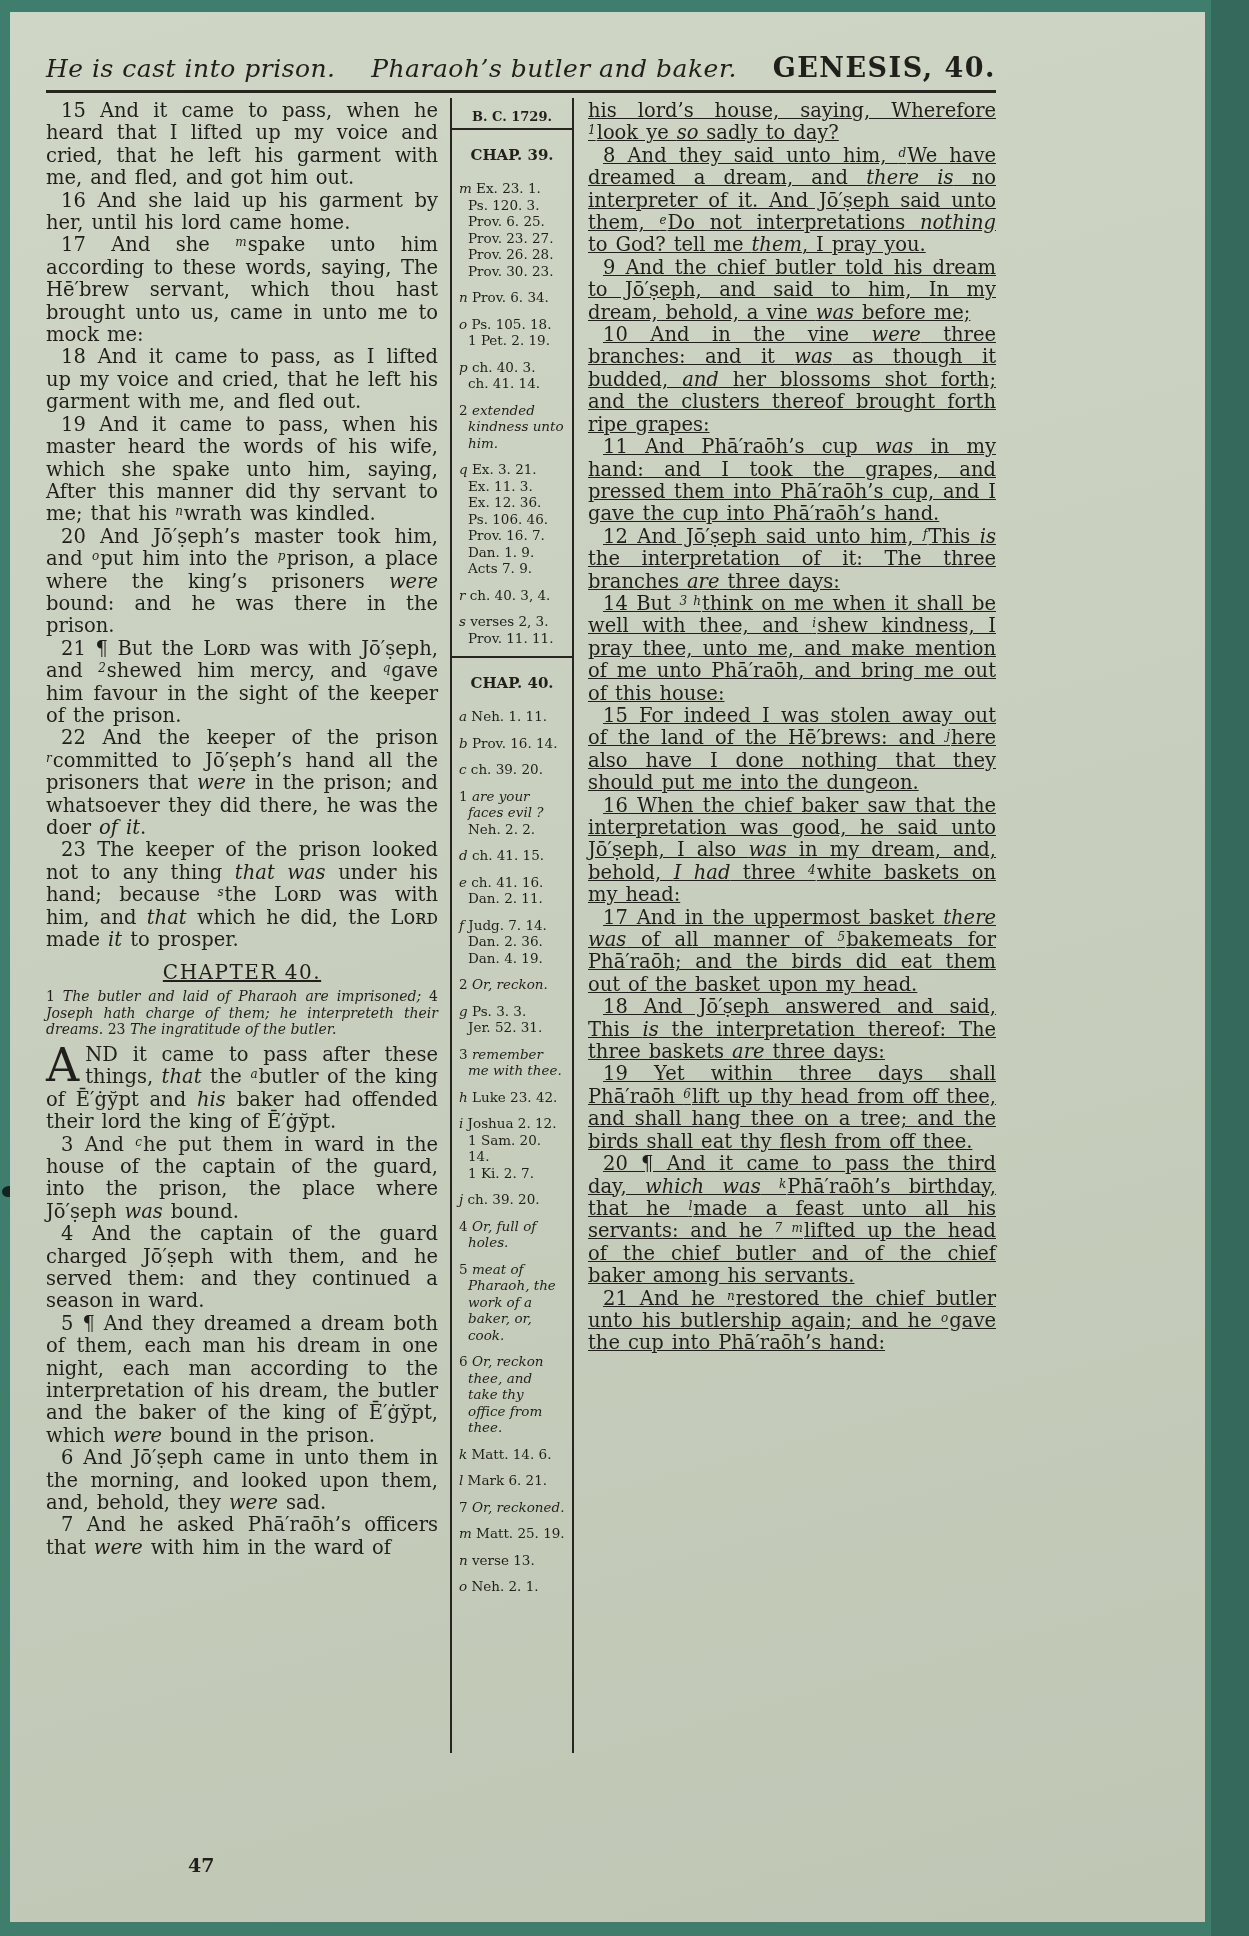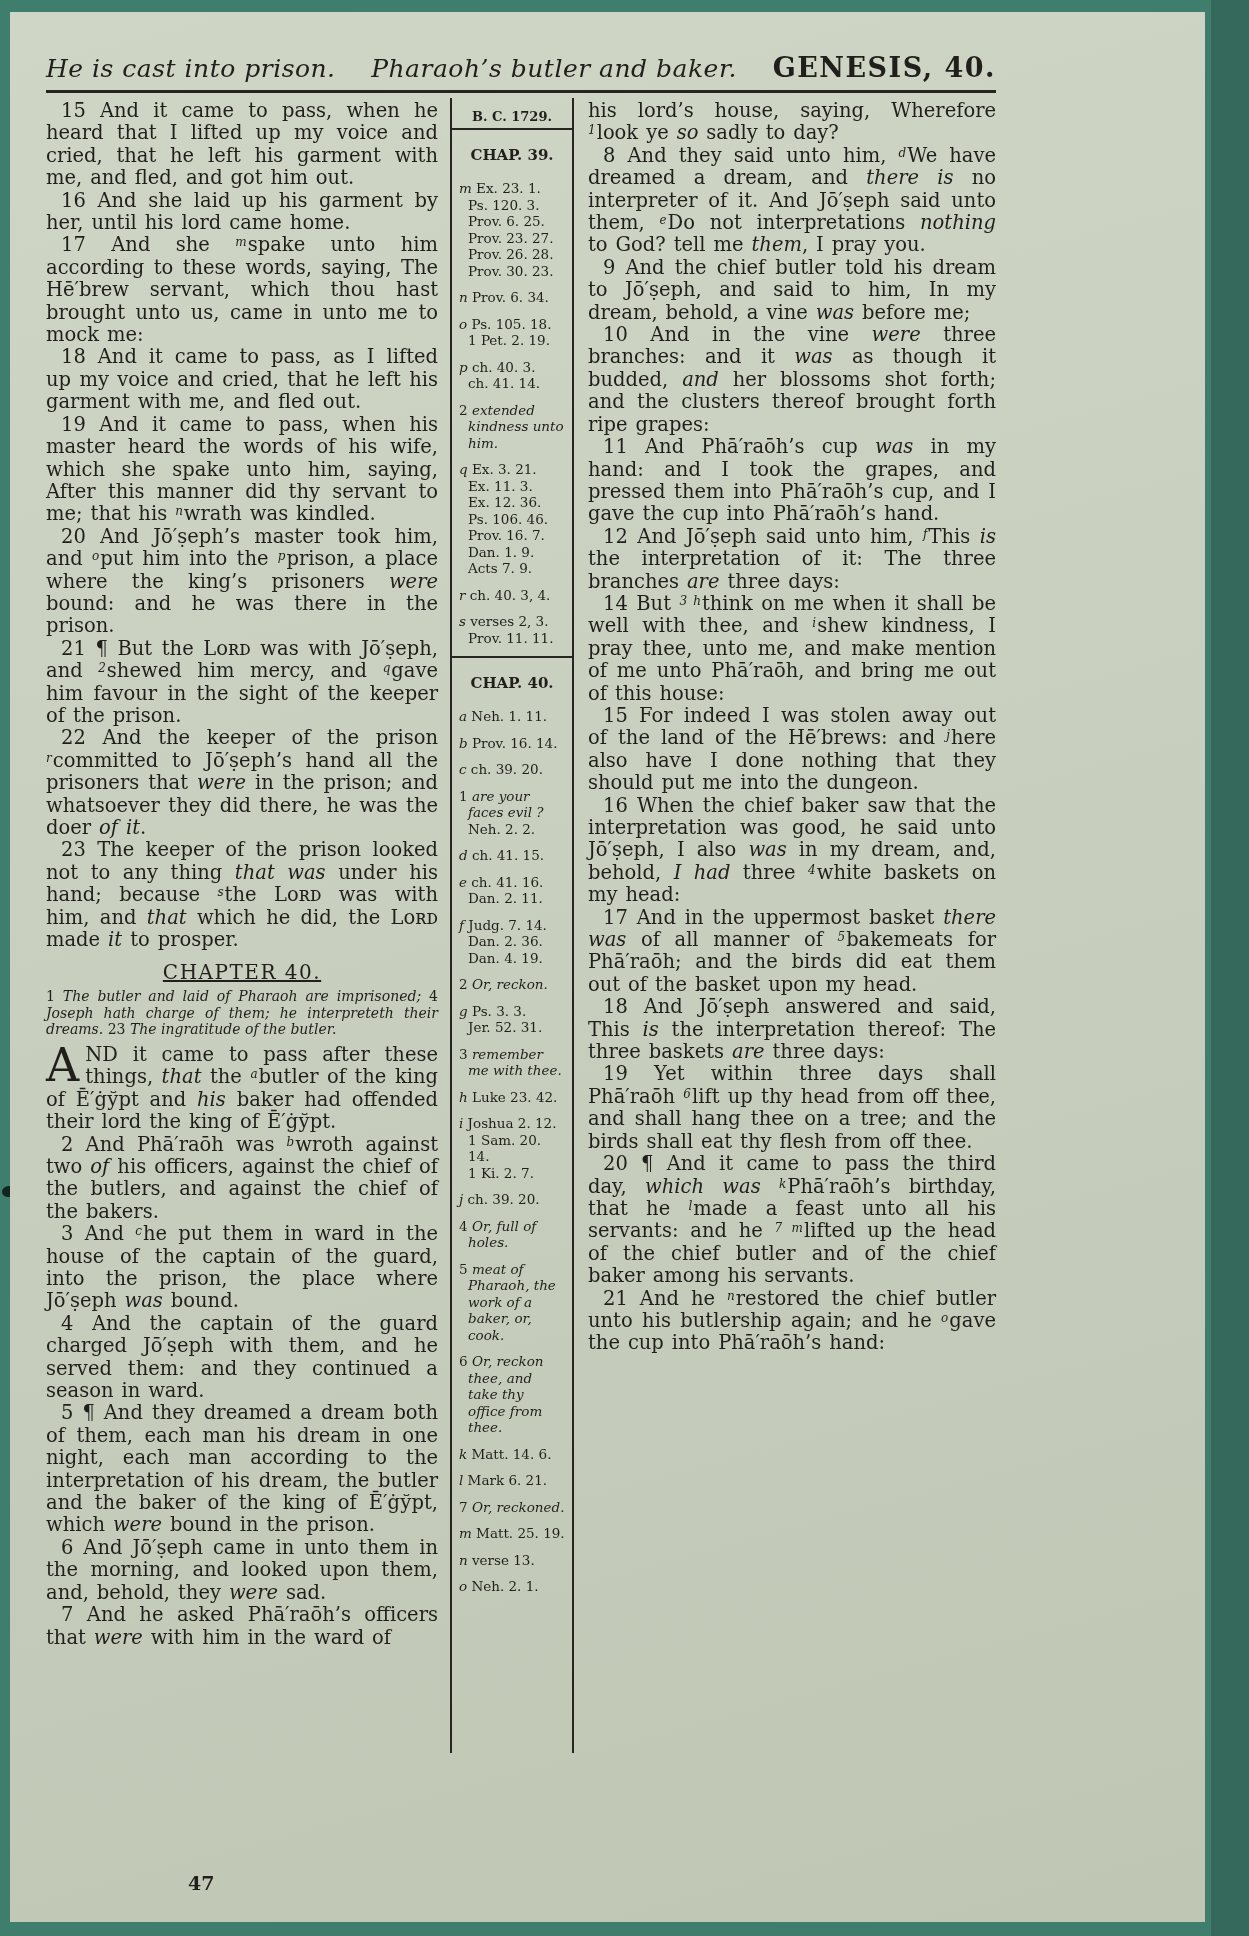--- a/index.html
+++ b/index.html
@@ -23,21 +23,21 @@
   .page-header { display:flex; justify-content:space-between; align-items:baseline; }
   .running { font-style:italic; font-size:25px; letter-spacing:.5px; }
   .masthead { font-style:normal; font-weight:700; font-size:27px; letter-spacing:1.5px; }
   .header-rule { border:none; border-top:3px solid #26251f; margin:7px 0 0 0; }
 
   
   .columns { display:flex; align-items:stretch; min-height:1655px; margin-top:5px; }
   .col-left  { width:404px; box-sizing:border-box; padding:2px 12px 0 0; }
   .col-margin{ width:124px; box-sizing:border-box; border-left:2.5px solid #26251f;
                border-right:2.5px solid #26251f; padding:2px 7px 12px; }
-  .col-right { width:422px; box-sizing:border-box; padding:2px 0 0 14px; }
+  .col-right { width:422px; box-sizing:border-box; padding:2px 0 0 14px;text-decoration:underline; }
 
   
   .verse { margin:0; font-size:19.5px; line-height:22.4px; text-align:justify;
            text-indent:15px; word-spacing:.09em; }
   .verse.no-indent { text-indent:0; }
   .verse sup, .chapter-summary sup {
     font-size:12px; font-style:italic; line-height:0; vertical-align:5px; margin-right:1px;
   }
   .dropcap { float:left; font-size:46px; line-height:37px; padding:3px 6px 0 0; }
   .chapter-heading { font-size:20px; font-weight:400; text-align:center;
@@ -45,21 +45,21 @@
   .chapter-summary { font-size:14px; line-height:16.5px; margin:0 0 6px; text-align:justify; }
 
   
   .bc-label { font-weight:700; font-size:13px; text-align:center; padding:9px 0 4px; }
   .margin-rule { border:none; border-top:2px solid #26251f; margin:0 -7px; }
   .margin-heading { font-weight:700; font-size:15px; text-align:center; margin:16px 0; }
   .margin-note { font-size:13.5px; line-height:16.5px; margin:0 0 10px;
                  white-space:pre-line; padding-left:9px; text-indent:-9px; }
 
   
-  .page-number { position:absolute; left:178px; bottom:28px; font-size:19px; font-weight:700; }
+  .page-number { position:absolute; left:178px; bottom:46px; font-size:19px; font-weight:700; }
 
   
   .speck { position:absolute; left:2px; top:1186px; width:13px; height:11px;
            background:#12241e; border-radius:55% 45% 50% 50%; }
 </style>
 </head>
 <body>
 
 <div class="scan">
   <span class="speck"></span>
@@ -86,21 +86,20 @@
               <p class="verse">20 And Jō′ṣeph’s master took him, and <sup>o</sup>put him into the <sup>p</sup>prison, a place where the king’s prisoners <i>were</i> bound: and he was there in the prison.</p>
               <p class="verse">21 ¶ But the Lᴏʀᴅ was with Jō′ṣeph, and <sup>2</sup>shewed him mercy, and <sup>q</sup>gave him favour in the sight of the keeper of the prison.</p>
               <p class="verse">22 And the keeper of the prison <sup>r</sup>committed to Jō′ṣeph’s hand all the prisoners that <i>were</i> in the prison; and whatsoever they did there, he was the doer <i>of it</i>.</p>
               <p class="verse">23 The keeper of the prison looked not to any thing <i>that was</i> under his hand; because <sup>s</sup>the Lᴏʀᴅ was with him, and <i>that</i> which he did, the Lᴏʀᴅ made <i>it</i> to prosper.</p>
             </div>
           <h2 class="chapter-heading">CHAPTER 40.</h2>
           <p class="chapter-summary">1 <i>The butler and laid of Pharaoh are imprisoned;</i> 4 <i>Joseph hath charge of them; he interpreteth their dreams.</i> 23 <i>The ingratitude of the butler.</i></p>
           <p class="verse no-indent"><span class="dropcap">A</span><span>ND it came to pass after these things, <i>that</i> the <sup>a</sup>butler of the king of Ē′ġўpt and <i>his</i> baker had offended their lord the king of Ē′ġўpt.</span></p>
           <div>
 
-          <p class="verse">2 And Phā′raōh was <sup>b</sup>wroth against two <i>of</i> his officers, against the chief of the butlers, and against the chief of the bakers.</p>
               <p class="verse">3 And <sup>c</sup>he put them in ward in the house of the captain of the guard, into the prison, the place where Jō′ṣeph <i>was</i> bound.</p>
               <p class="verse">4 And the captain of the guard charged Jō′ṣeph with them, and he served them: and they continued a season in ward.</p>
               <p class="verse">5 ¶ And they dreamed a dream both of them, each man his dream in one night, each man according to the interpretation of his dream, the butler and the baker of the king of Ē′ġўpt, which <i>were</i> bound in the prison.</p>
               <p class="verse">6 And Jō′ṣeph came in unto them in the morning, and looked upon them, and, behold, they <i>were</i> sad.</p>
               <p class="verse">7 And he asked Phā′raōh’s officers that <i>were</i> with him in the ward of</p>
             </div>
         </div>
 
         <div class="col-margin">
           <div class="bc-label">B. C. 1729.</div>

